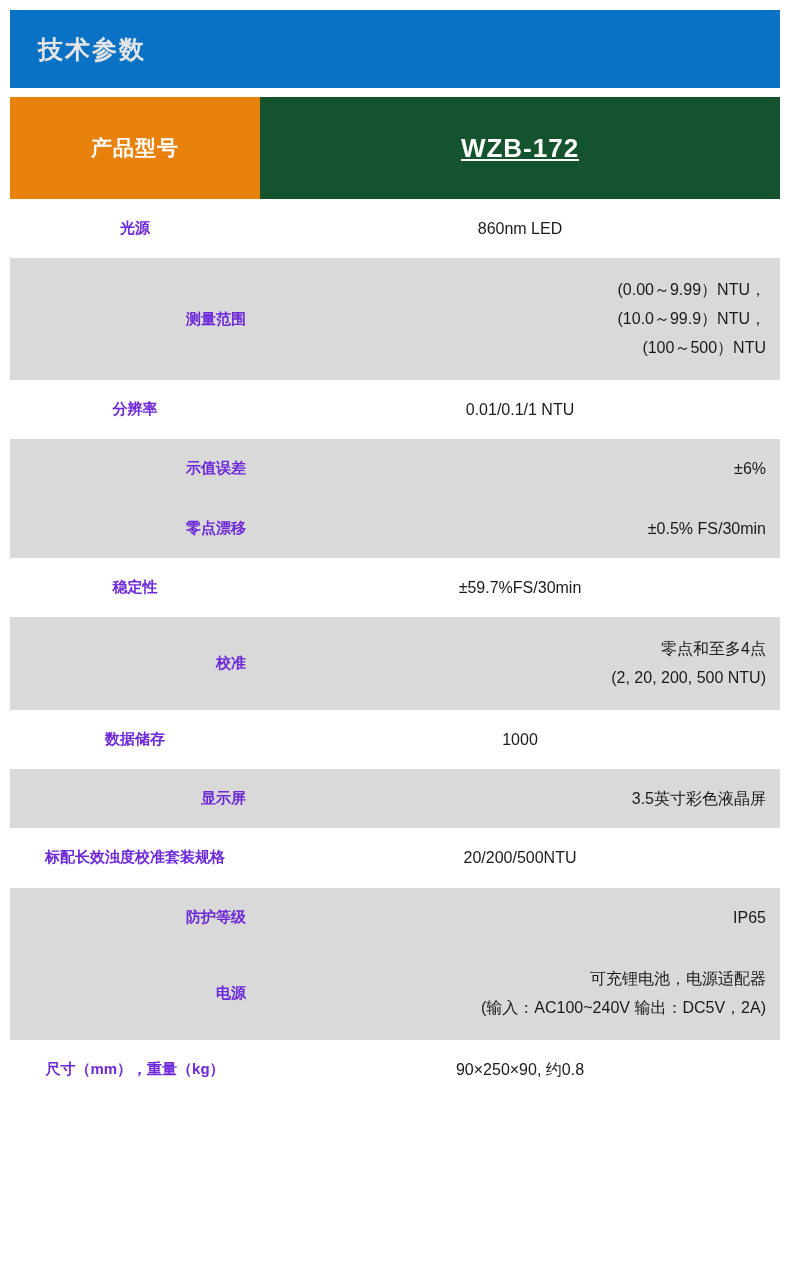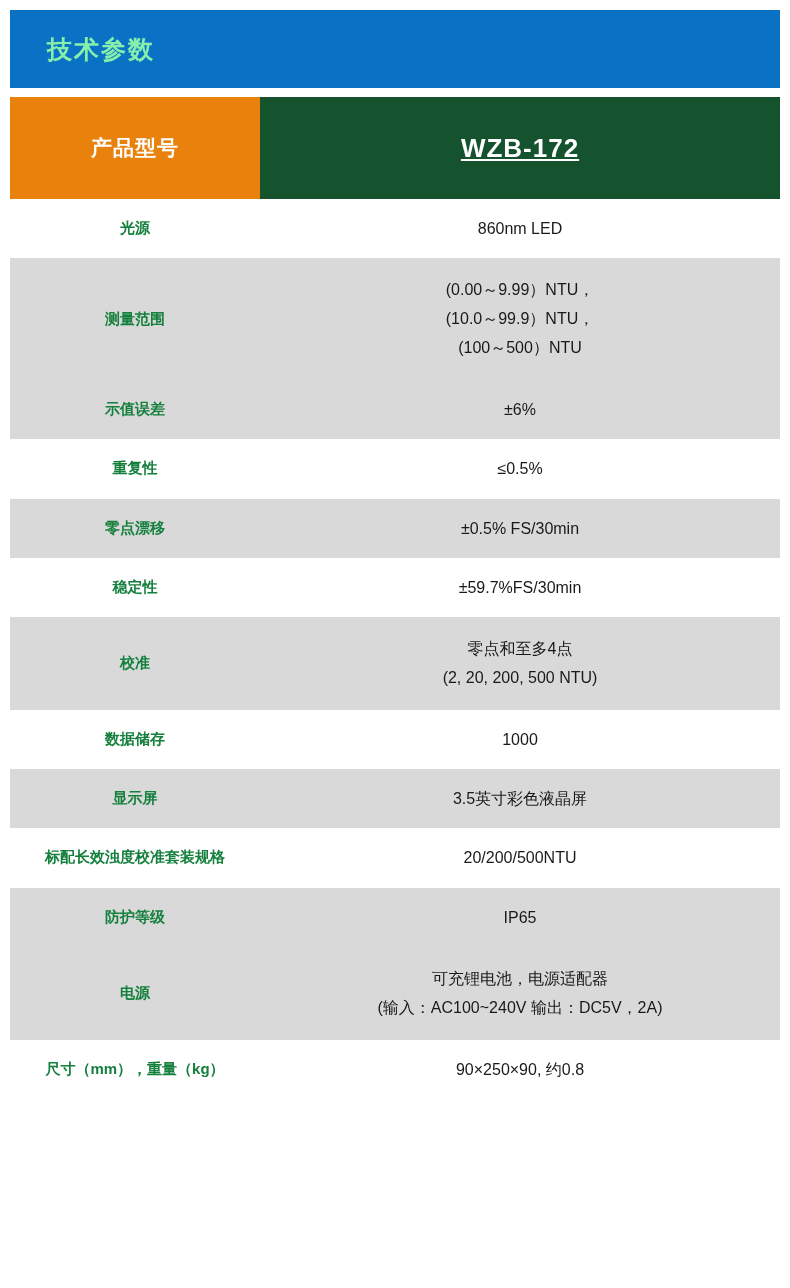--- a/index.html
+++ b/index.html
@@ -25,25 +25,24 @@
   .title-bar {
     margin-top: 10px;
     height: 78px;
     background: #0a72c4;
     display: flex;
     align-items: center;
     padding-left: 28px;
     box-sizing: border-box;
   }
   .title-bar .title-text {
-    color: #86efac;
+    color: #e5e5e5;
     font-size: 25px;
     font-weight: bold;
     letter-spacing: 2px;
-    margin-left: 9px;
   }
   
   table.spec {
     margin-top: 9px;
     width: 770px;
     border-collapse: collapse;
     table-layout: fixed;
   }
   table.spec td {
     vertical-align: middle;
@@ -68,30 +67,30 @@
     font-weight: bold;
     text-align: center;
     height: 94px;
     letter-spacing: 1px;
     text-decoration: underline;
   }
   .row-label {
     text-align: center;
     font-size: 15px;
     font-weight: bold;
-    color: #15803d;
+    color: #6d28d9;
   }
   .row-value {
     text-align: center;
     font-size: 16px;
     font-weight: normal;
     color: #1a1a1a;
   }
   tr.light td { background: #ffffff; }
-  tr.shade td { background: #d9d9d9; }
+  tr.shade td { background: #d9d9d9; text-align: right; }
 
   .cell-inner {
     padding: 14px 10px;
     box-sizing: border-box;
   }
   .lines .line {
     display: block;
     line-height: 1.0;
     margin: 13px 0;
   }
@@ -134,34 +133,34 @@
             <div class="cell-inner">测量范围</div>
           </td>
           <td class="row-value">
             <div class="cell-inner lines">
               <span class="line">(0.00～9.99）NTU，</span>
               <span class="line">(10.0～99.9）NTU，</span>
               <span class="line">(100～500）NTU</span>
             </div>
           </td>
         </tr>
+        <tr class="light">
+          <td class="row-label">
+            <div class="cell-inner">分辨率</div>
+          </td>
+          <td class="row-value">
+            <div class="single"><span class="line">0.01/0.1/1 NTU</span></div>
+          </td>
+        </tr>
         <tr class="shade">
           <td class="row-label">
             <div class="cell-inner">示值误差</div>
           </td>
           <td class="row-value">
             <div class="single"><span class="line">±6%</span></div>
-          </td>
-        </tr>
-        <tr class="light">
-          <td class="row-label">
-            <div class="cell-inner">重复性</div>
-          </td>
-          <td class="row-value">
-            <div class="single"><span class="line">≤0.5%</span></div>
           </td>
         </tr>
         <tr class="shade">
           <td class="row-label">
             <div class="cell-inner">零点漂移</div>
           </td>
           <td class="row-value">
             <div class="single"><span class="line">±0.5% FS/30min</span></div>
           </td>
         </tr>

